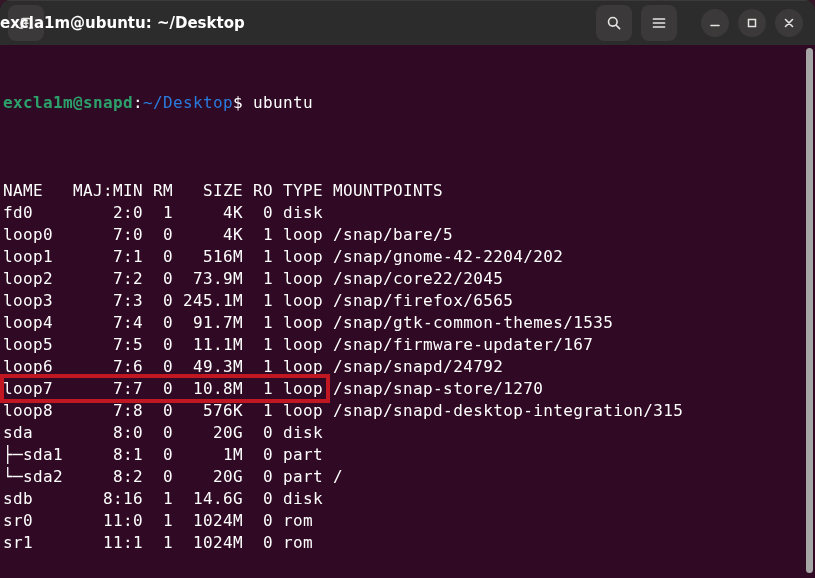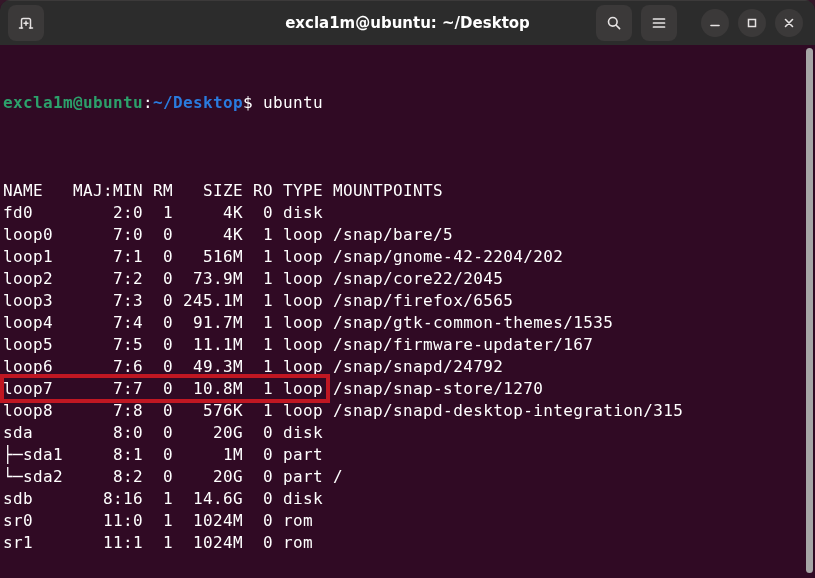--- a/index.html
+++ b/index.html
@@ -16,39 +16,39 @@
     display:flex;align-items:center;
   }
   .tb-btn{
     border:none;cursor:default;display:flex;align-items:center;justify-content:center;
     background:var(--button-bg,#3b3939);color:#e6e3e3;padding:0;
   }
   .sq{width:36px;height:36px;border-radius:8px;}
   .circ{width:28px;height:28px;border-radius:50%;}
   .newtab-btn{margin-left:8px;}
   .title{
-    position:absolute;left:0;right:0;text-align:center;
+    position:absolute;left:0;right:0;text-align:left;
     color:#ffffff;font-size:15px;font-weight:bold;pointer-events:none;
   }
   .tb-right{margin-left:auto;display:flex;align-items:center;gap:9px;margin-right:12px;}
   .tb-right .gap{width:6px;}
   .tb-btn svg{display:block;}
   
   .terminal{
     position:absolute;top:45px;left:0;right:0;bottom:0;
     background:var(--terminal-bg,#300a24);
     font-family:"DejaVu Sans Mono","Liberation Mono",monospace;
     font-size:16px;line-height:22px;letter-spacing:0.37px;
     color:var(--text,#ffffff);
     padding:3px 0 0 3px;
     white-space:pre;overflow:hidden;
   }
   .tline{height:22px;white-space:pre;}
   .p-user{color:var(--prompt-user-color,#2ca16b);font-weight:bold;}
-  .p-path{color:var(--prompt-path-color,#2a7bde);font-weight:bold;}
+  .p-path{color:var(--prompt-path-color,#2a7bde);font-weight:normal;}
   .hl-box{
     position:absolute;left:0;width:330px;height:29px;
     border:4px solid var(--highlight-border,#c01722);
     box-sizing:border-box;pointer-events:none;
   }
   .scroll-thumb{
     position:absolute;right:2px;top:3px;bottom:5px;width:7px;
     border-radius:4px;background:var(--scrollbar-thumb,#a6a6a6);
   }
 </style>
@@ -105,21 +105,21 @@
         <span>
           <svg width="14" height="14" viewBox="0 0 14 14" fill="none" stroke="#e6e3e3" stroke-width="1.6" stroke-linecap="round">
             <path d="M3.5 3.5 L10.5 10.5 M10.5 3.5 L3.5 10.5"></path>
           </svg>
         </span>
       </button>
     </div>
   </header>
 
   <div class="terminal">
-    <div class="tline"><span class="p-user">excla1m@ubuntu</span><span>:</span><span class="p-path">~/Desktop</span><span>$ </span><span>ubuntu</span></div>
+    <div class="tline"><span class="p-user">excla1m@snapd</span><span>:</span><span class="p-path">~/Desktop</span><span>$ </span><span>ubuntu</span></div>
 
     <div id="term-output"><div class="tline">NAME   MAJ:MIN RM   SIZE RO TYPE MOUNTPOINTS</div><div class="tline">fd0        2:0  1     4K  0 disk </div><div class="tline">loop0      7:0  0     4K  1 loop /snap/bare/5</div><div class="tline">loop1      7:1  0   516M  1 loop /snap/gnome-42-2204/202</div><div class="tline">loop2      7:2  0  73.9M  1 loop /snap/core22/2045</div><div class="tline">loop3      7:3  0 245.1M  1 loop /snap/firefox/6565</div><div class="tline">loop4      7:4  0  91.7M  1 loop /snap/gtk-common-themes/1535</div><div class="tline">loop5      7:5  0  11.1M  1 loop /snap/firmware-updater/167</div><div class="tline">loop6      7:6  0  49.3M  1 loop /snap/snapd/24792</div><div class="tline">loop7      7:7  0  10.8M  1 loop /snap/snap-store/1270</div><div class="tline">loop8      7:8  0   576K  1 loop /snap/snapd-desktop-integration/315</div><div class="tline">sda        8:0  0    20G  0 disk </div><div class="tline">├─sda1     8:1  0     1M  0 part </div><div class="tline">└─sda2     8:2  0    20G  0 part /</div><div class="tline">sdb       8:16  1  14.6G  0 disk </div><div class="tline">sr0       11:0  1  1024M  0 rom  </div><div class="tline">sr1       11:1  1  1024M  0 rom  </div></div>
 
     
 
     <div class="hl-box" id="hl-box" style="top: 329px;"></div>
     <div class="scroll-thumb"></div>
   </div>
 
 </div>

